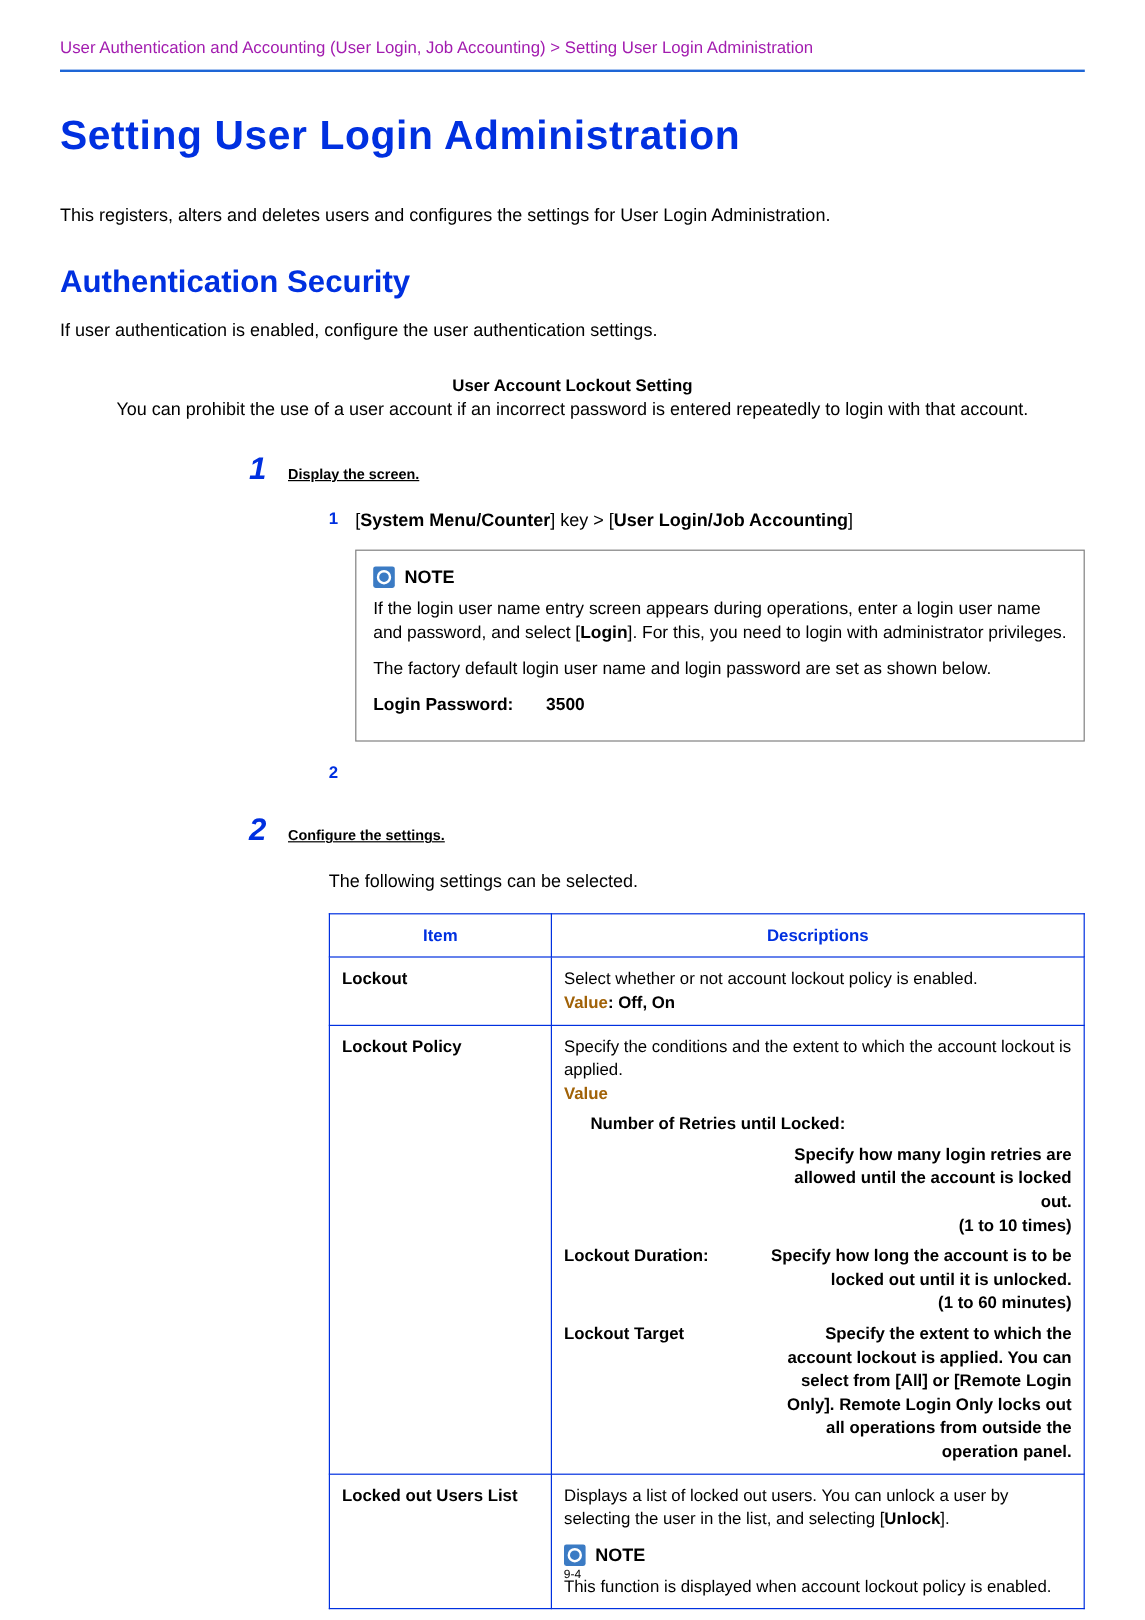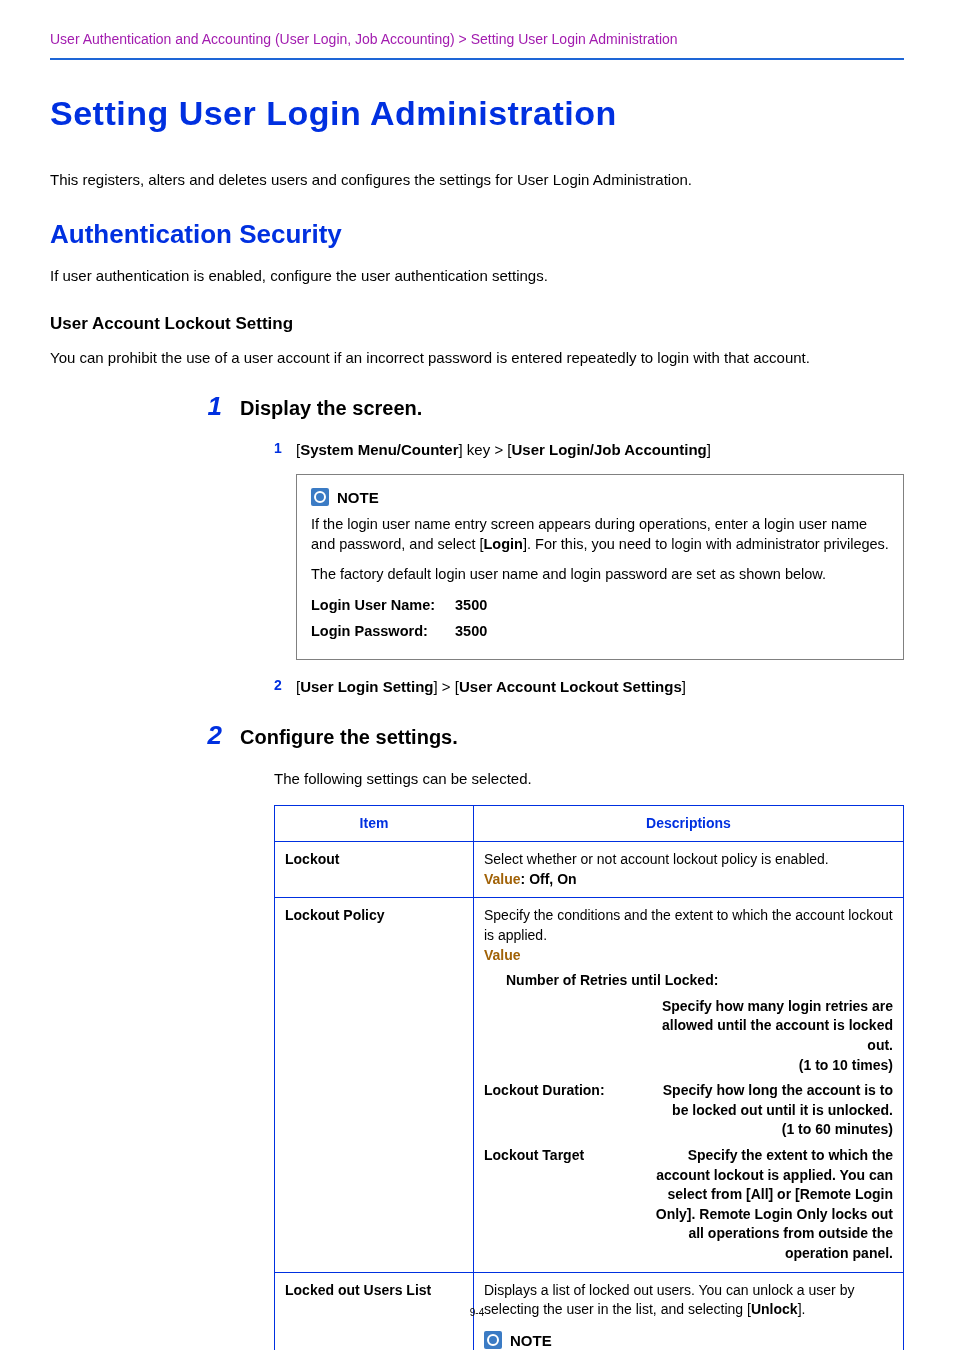--- a/index.html
+++ b/index.html
@@ -38,22 +38,22 @@
   }
   .h2-blue {
     font-family: Arial, Helvetica, sans-serif;
     font-weight: 900;
     font-size: 26px;
     color: #0030e0;
     margin-bottom: 12px;
   }
   .h3-black {
     font-weight: bold;
-    font-size: 17px;
-    margin-bottom: 12px;
+    font-size: 14px;
+    text-align: center;
   }
   .step-row {
     display: flex;
     align-items: baseline;
     margin-top: 20px;
   }
   .step-num {
     font-family: Arial, Helvetica, sans-serif;
     font-weight: 900;
     font-size: 26px;
@@ -61,21 +61,22 @@
     width: 50px;
     text-align: right;
     padding-right: 18px;
     font-style: italic;
     flex-shrink: 0;
     margin-left: 140px;
   }
   .step-title {
     font-family: Arial, Helvetica, sans-serif;
     font-weight: 900;
-    font-size: 20px;
+    font-size: 12px;
+    text-decoration: underline;
   }
   .step-body {
     margin-left: 224px;
     margin-top: 14px;
   }
   .substep {
     display: flex;
     margin-bottom: 12px;
   }
   .substep-num {
@@ -132,21 +133,21 @@
     font-weight: bold;
     border: 1px solid #0030e0;
     padding: 8px 10px;
     text-align: center;
   }
   table.settings td {
     border: 1px solid #0030e0;
     padding: 8px 10px;
     vertical-align: top;
   }
-  .col-item { width: 199px; font-weight: bold; }
+  .col-item { width: 185px; font-weight: bold; }
   .val-label { color: #a16207; font-weight: bold; }
   .policy-sub {
     display: flex;
     gap: 10px;
     margin-top: 6px;
   }
   .policy-sub .k { font-weight: bold; width: 160px; flex-shrink:0; }
   .policy-sub .v { font-weight: bold; flex:1;text-align:right; }
   .inline-note-header {
     display: flex;
@@ -168,21 +169,21 @@
 <div class="breadcrumb">User Authentication and Accounting (User Login, Job Accounting) &gt; Setting User Login Administration</div>
 <hr class="hr-blue">
 
 <h1 class="h1-blue">Setting User Login Administration</h1>
 <p class="para">This registers, alters and deletes users and configures the settings for User Login Administration.</p>
 
 <h2 class="h2-blue">Authentication Security</h2>
 <p class="para">If user authentication is enabled, configure the user authentication settings.</p>
 
 <h3 class="h3-black">User Account Lockout Setting</h3>
-<p class="para" style="margin-bottom:11px;">You can prohibit the use of a user account if an incorrect password is entered repeatedly to login with that account.</p>
+<p class="para" style="margin-bottom:11px;text-align:center;">You can prohibit the use of a user account if an incorrect password is entered repeatedly to login with that account.</p>
 
 <div class="step-row">
   <div class="step-num">1</div>
   <div class="step-title">Display the screen.</div>
 </div>
 <div class="step-body">
   <div class="substep">
     <div class="substep-num">1</div>
     <div class="substep-text">
       <span>[</span><b>System Menu/Counter</b><span>] key &gt; [</span><b>User Login/Job Accounting</b><span>]</span>
@@ -192,34 +193,27 @@
   <div class="note-box">
     <div class="note-header">
       <span class="note-icon"></span>
       <span class="note-label">NOTE</span>
     </div>
     <p>
       <span>If the login user name entry screen appears during operations, enter a login user name and password, and select [</span><b>Login</b><span>]. For this, you need to login with administrator privileges.</span>
     </p>
     <p>The factory default login user name and login password are set as shown below.</p>
     <div class="cred-row">
-      <span class="cred-label">Login User Name:</span>
-      <span class="cred-val">3500</span>
-    </div>
-    <div class="cred-row">
       <span class="cred-label">Login Password:</span>
       <span class="cred-val">3500</span>
     </div>
   </div>
 
   <div class="substep">
     <div class="substep-num">2</div>
-    <div class="substep-text">
-      <span>[</span><b>User Login Setting</b><span>] &gt; [</span><b>User Account Lockout Settings</b><span>]</span>
-    </div>
   </div>
 </div>
 
 <div class="step-row">
   <div class="step-num">2</div>
   <div class="step-title">Configure the settings.</div>
 </div>
 <div class="step-body">
   <p class="settings-intro">The following settings can be selected.</p>
 

